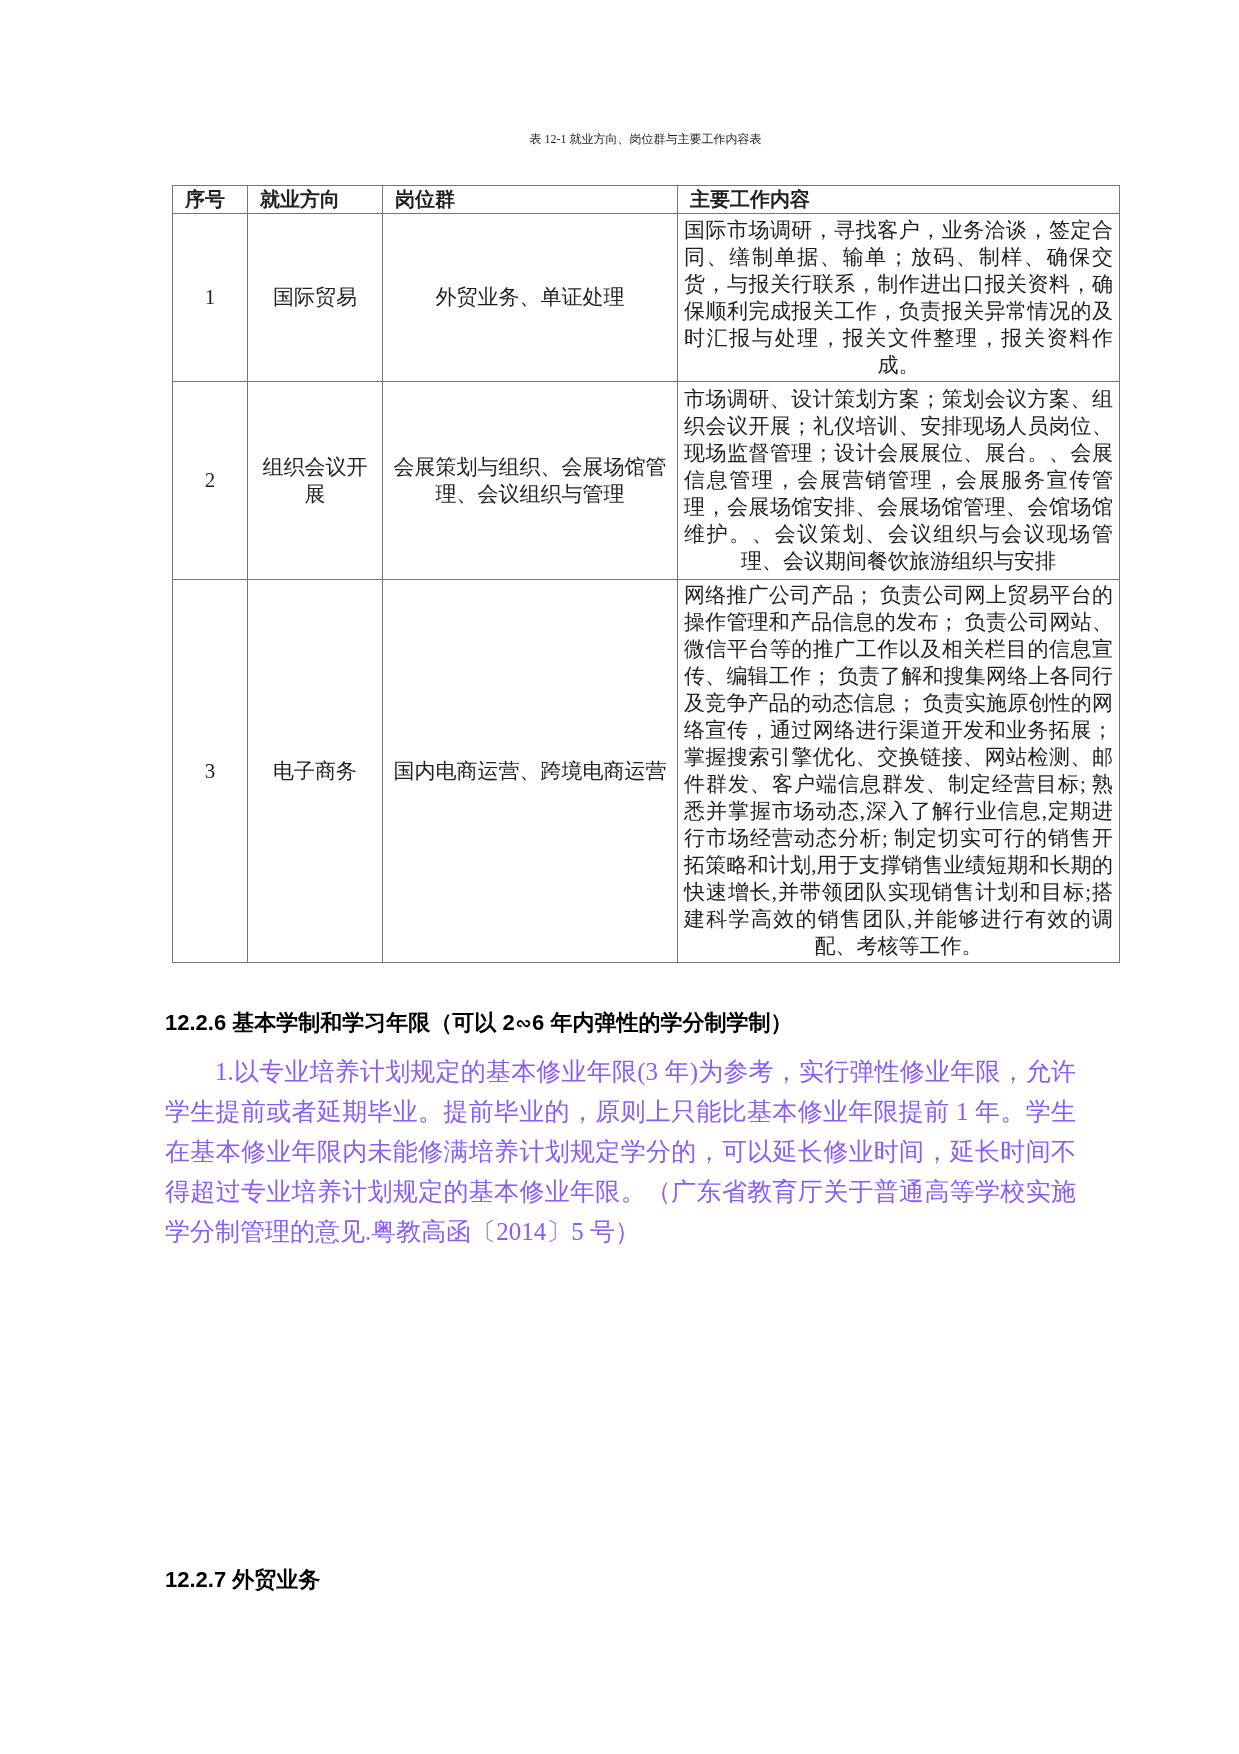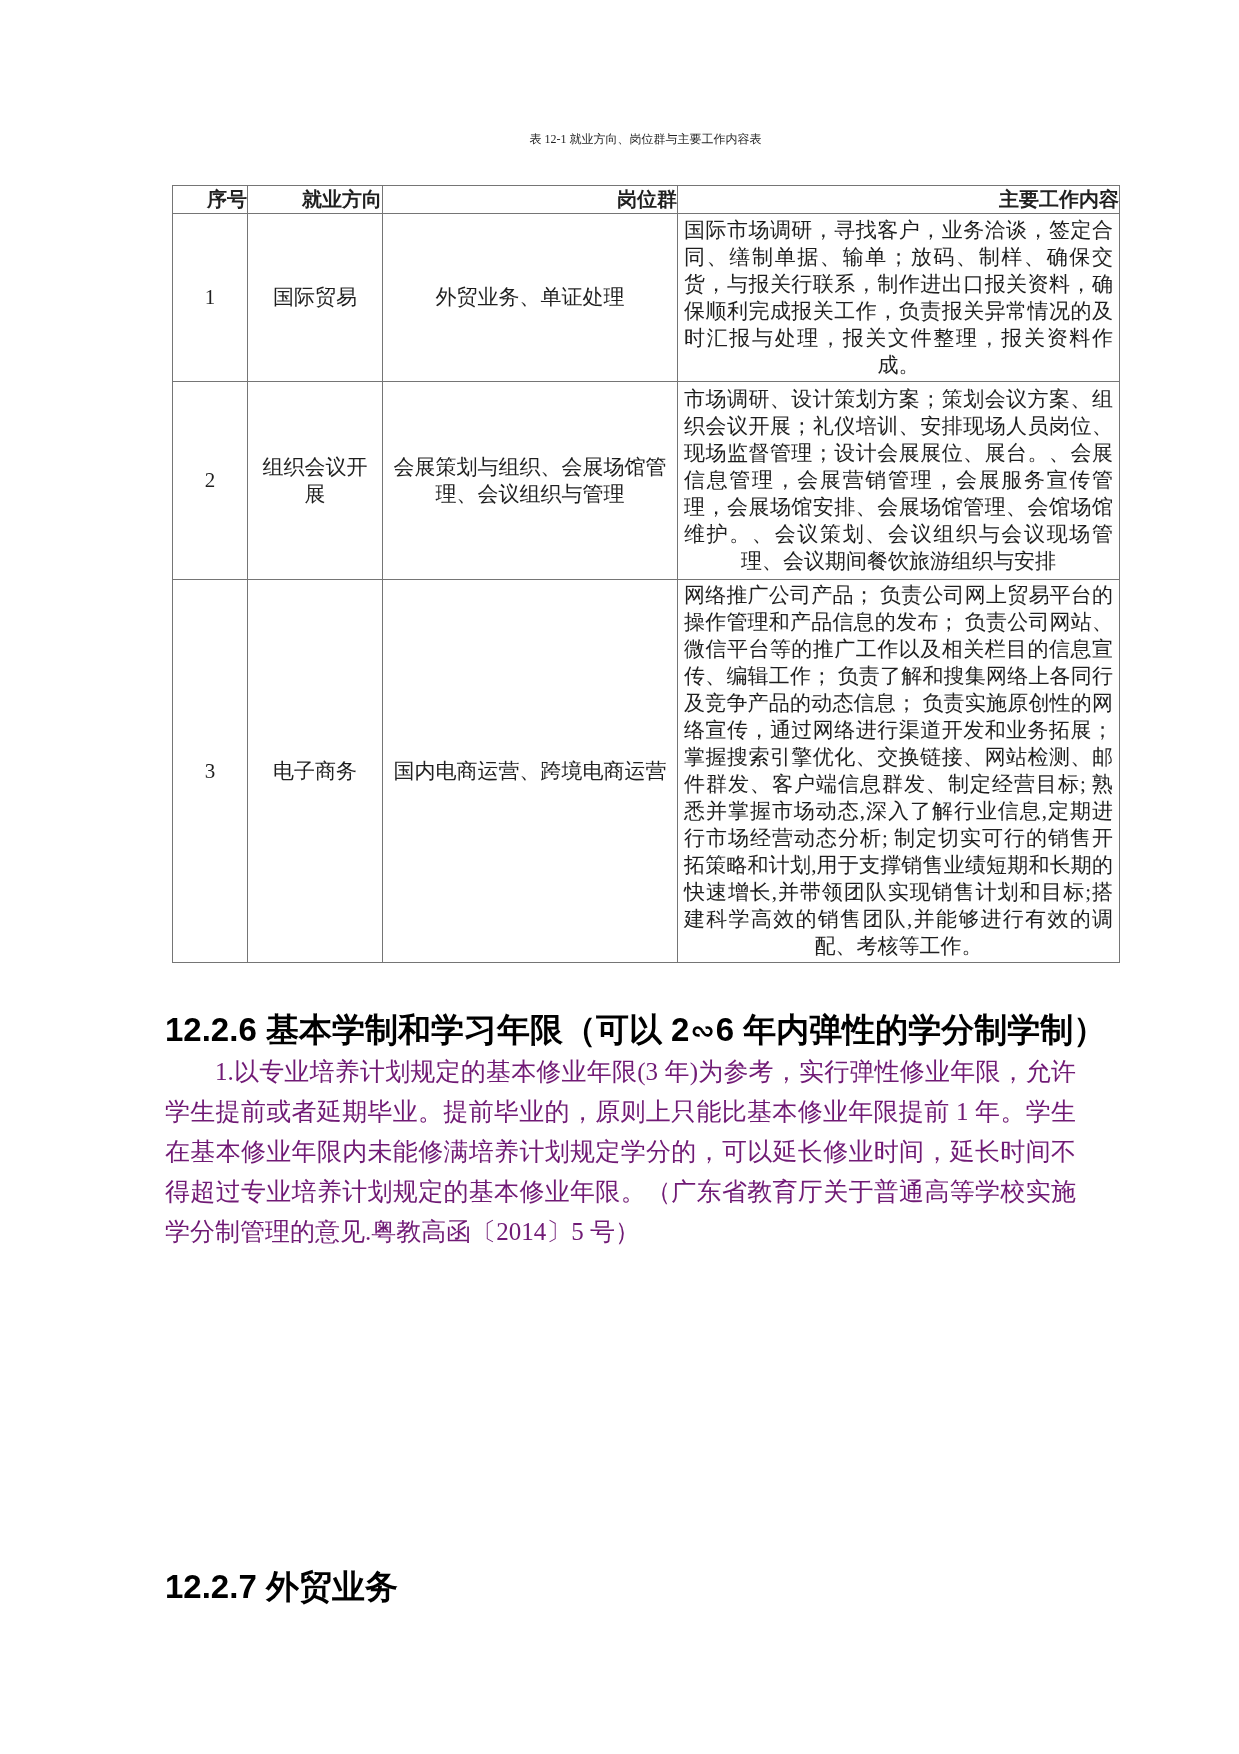--- a/index.html
+++ b/index.html
@@ -25,50 +25,50 @@
     border-collapse:collapse; table-layout:fixed;
     color:#1f1f1f;
   }
   table.jobs th, table.jobs td {
     border:1px solid #757575;
     padding:2px 6px;
     vertical-align:middle;
   }
   table.jobs th {
     font-family:"Liberation Sans", sans-serif;
-    font-weight:bold; font-size:20px; text-align:right;
-    height:28px; padding:0 0;
+    font-weight:bold; font-size:20px; text-align:left;
+    height:28px; padding:0 12px;
   }
   td.cell-no, td.cell-dir, td.cell-posts {
     text-align:center; font-size:21px; line-height:27px;
   }
   td.cell-content {
     font-size:21px; line-height:27px;
     text-align:justify; text-align-last:center;
   }
   tr.row-1 { height:168px; }
   tr.row-2 { height:198px; }
   tr.row-3 { height:375px; }
 
   
   .section-heading {
     position:absolute; left:165px; width:930px;
     font-family:"Liberation Sans", sans-serif;
-    font-weight:bold; font-size:33px; color:#000000;
+    font-weight:bold; font-size:22px; color:#000000;
     white-space:nowrap;
   }
   #heading-626 { top:1008px; }
   #heading-627 { top:1565px; }
 
   
   .para {
     position:absolute; left:165px; width:911px;
     font-size:25px; line-height:40px;
     text-align:justify; text-indent:2em;
-    color:#701a75;
+    color:#8b5cf6;
   }
   #para-1 { top:1052px; }
   #para-2 { top:1262px; }
 </style>
 </head>
 <body>
 
 <div class="page">
 
   <div class="table-caption">表 12-1 就业方向、岗位群与主要工作内容表</div>

